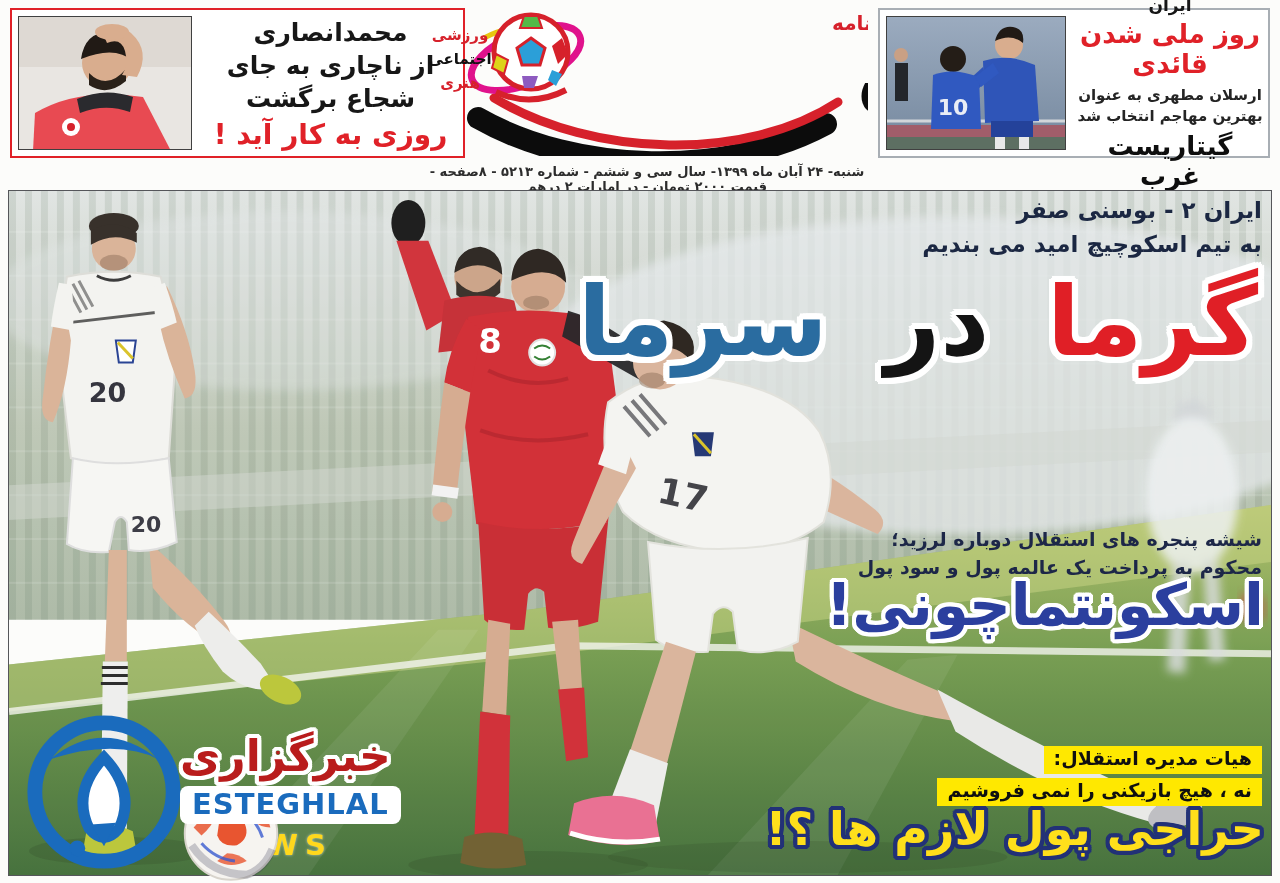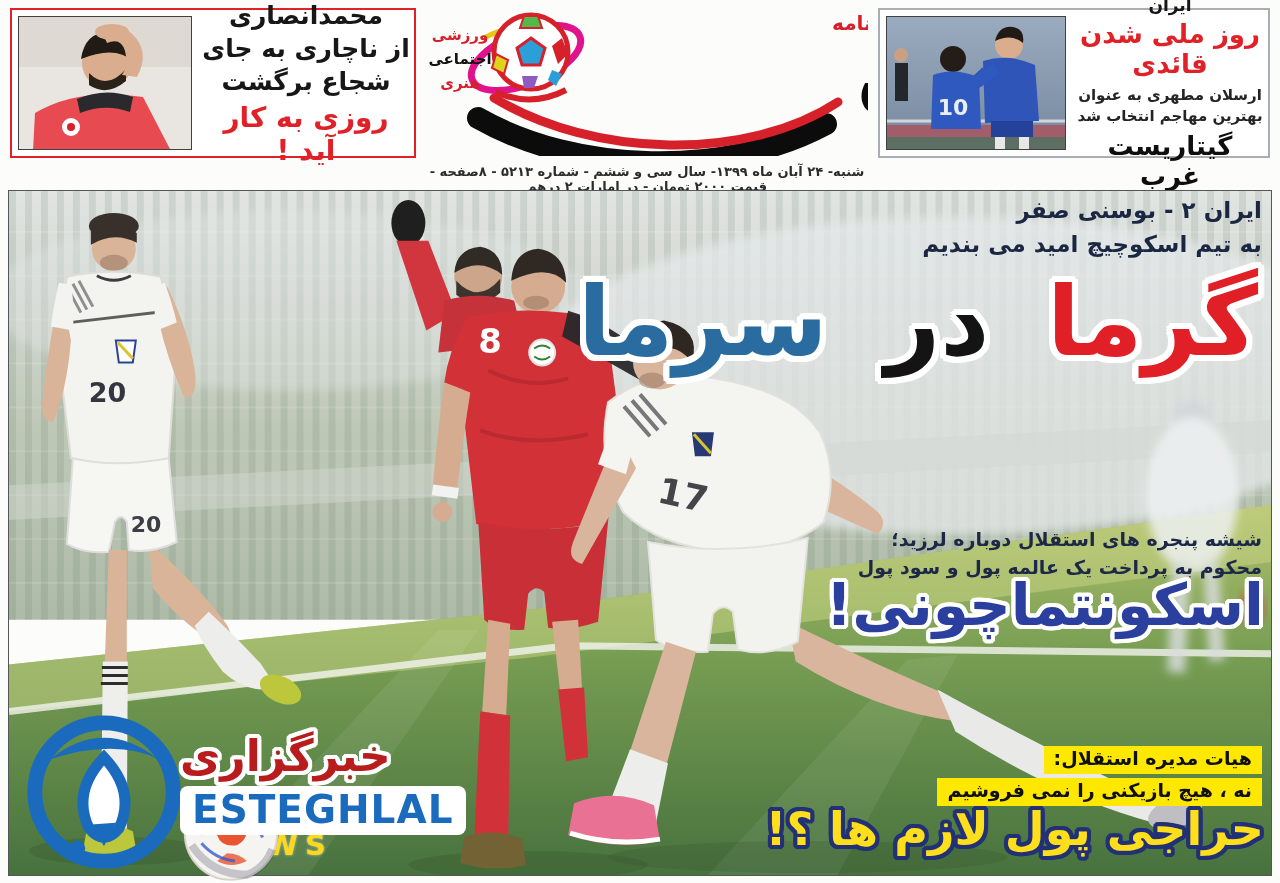--- a/index.html
+++ b/index.html
@@ -4,21 +4,21 @@
 <style>
   html,body{margin:0;padding:0;background:#e8e8e8;}
   #page{position:relative;width:1280px;height:883px;background:#fcfcfa;overflow:hidden;
         font-family:"DejaVu Sans",sans-serif;}
   .abs{position:absolute;}
   .rtl{direction:rtl;unicode-bidi:embed;}
 
   
   .hbox{position:absolute;top:8px;height:150px;border:2px solid;box-sizing:border-box;
         display:flex;background:#fff;}
-  #tl-box{left:10px;width:406px;border-color:#e02128;}
+  #tl-box{left:10px;width:455px;border-color:#e02128;}
   #tr-box{left:878px;width:392px;border-color:#a8aeb4;}
   .hbox .photo{margin:6px;flex:0 0 auto;border:1px solid #404040;overflow:hidden;}
   .hbox .txt{flex:1;display:flex;flex-direction:column;justify-content:center;
              align-items:center;text-align:center;padding:0 4px;}
   .tl-line{font-size:25px;font-weight:bold;color:#171717;line-height:1.32;}
   .tl-red{font-size:28px;font-weight:bold;color:#e02128;margin-top:3px;}
   .tr-kicker{font-size:17px;font-weight:bold;color:#161616;}
   .tr-red{font-size:26px;font-weight:bold;color:#e02128;margin:4px 0 6px;}
   .tr-sub{font-size:15px;font-weight:bold;color:#242424;line-height:1.4;}
   .tr-black{font-size:26px;font-weight:bold;color:#0e0e0e;margin-top:4px;}
@@ -60,21 +60,21 @@
   #board-chips{top:746px;right:18px;display:flex;flex-direction:column;
                align-items:flex-end;gap:4px;z-index:3;position:absolute;}
   .chip{background:#ffe800;color:#101010;font-weight:bold;font-size:19px;
         padding:1px 10px 3px;line-height:1.25;text-align:right;}
   #bottom-headline{top:802px;right:16px;font-size:46px;font-weight:bold;color:#ffdf1b;}
 
   
   #est-logo{left:20px;top:708px;width:168px;height:168px;z-index:4;}
   #wm-fa{left:180px;top:730px;font-size:44px;font-weight:bold;color:#b91c1c;z-index:4;}
   #wm-en{left:180px;top:786px;background:#fff;border-radius:8px;padding:1px 12px 3px;
-         color:#1a6bbd;font-size:39px;font-weight:bold;letter-spacing:1px;z-index:6;}
+         color:#1a6bbd;font-size:29px;font-weight:bold;letter-spacing:1px;z-index:6;}
   #wm-news{left:208px;top:828px;color:#ffd81c;font-size:29px;font-weight:bold;
            letter-spacing:7px;z-index:3;text-shadow:0 0 3px rgba(255,255,255,.6);}
   #wm-ball{left:172px;top:784px;width:118px;height:99px;z-index:5;}
 </style>
 </head>
 <body>
 
 <div id="page">
 
   <div class="hbox" id="tl-box">

